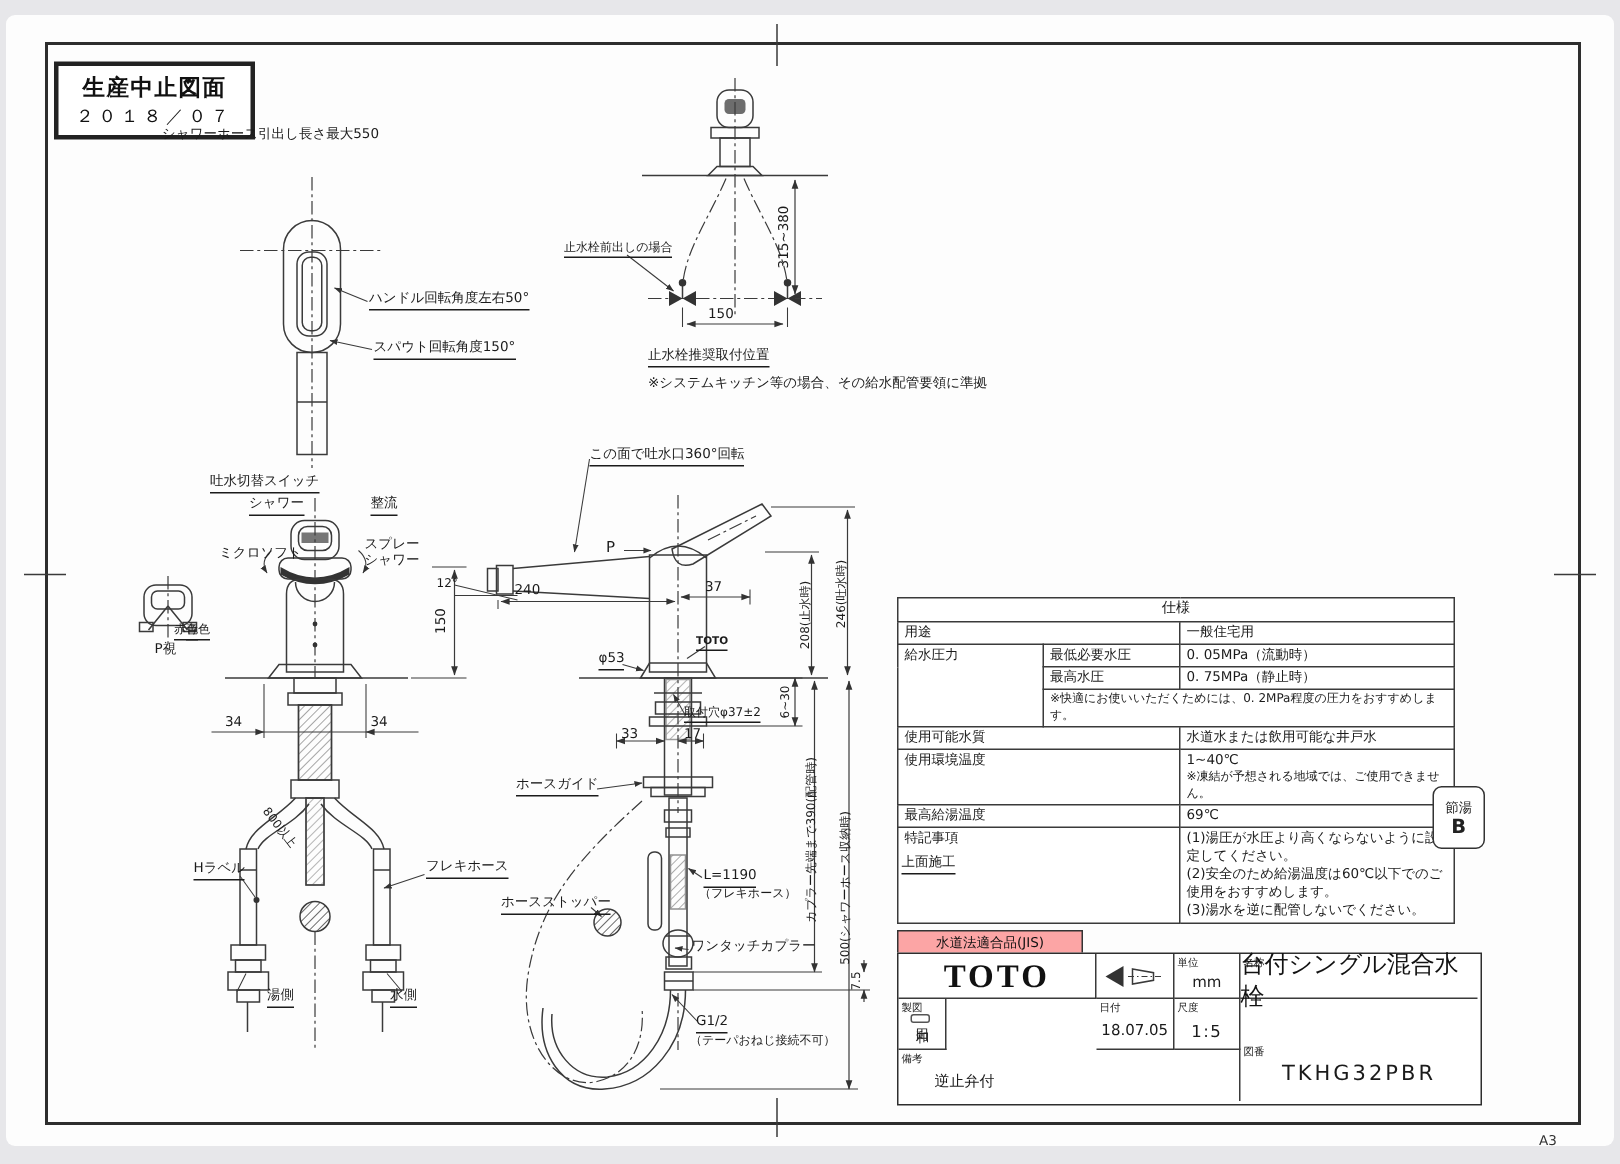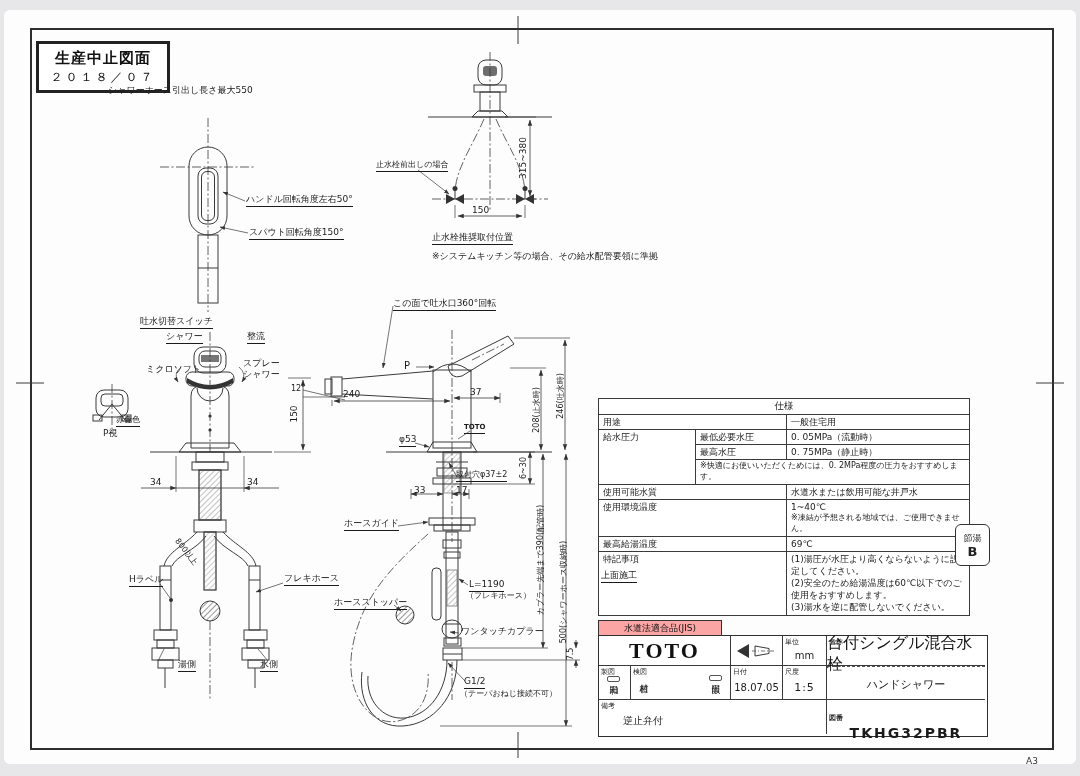--- a/index.html
+++ b/index.html
@@ -387,40 +387,32 @@
   </div>
   <div class="cell bb" style="left:228px;top:0;width:158px;height:30px;">
     <span class="tag">名称</span>
     <div class="center nm1" style="position:absolute;left:0;top:8px;width:100%;height:20px;">台付シングル混合水栓</div>
   </div>
 
   <div class="cell br bb" style="left:0;top:30px;width:32px;height:34px;">
     <span class="tag">製図</span>
     <div class="vname stampbox" style="position:absolute;left:8px;top:10px;">和田</div>
   </div>
-  <div class="cell br bb" style="left:32px;top:30px;width:100px;height:34px;">
-    <span class="tag">検図</span>
-    <div class="vname" style="position:absolute;left:8px;top:11px;">植村</div>
-    <div class="vname stampbox" style="position:absolute;left:78px;top:9px;">飯田</div>
-  </div>
   <div class="cell br bb" style="left:132px;top:30px;width:52px;height:34px;">
     <span class="tag">日付</span>
     <div class="center" style="position:absolute;left:0;top:12px;width:100%;height:18px;font-size:10px;">18.07.05</div>
   </div>
   <div class="cell br bb" style="left:184px;top:30px;width:44px;height:34px;">
     <span class="tag">尺度</span>
     <div class="center" style="position:absolute;left:0;top:12px;width:100%;height:18px;font-size:11px;letter-spacing:1px;">1:5</div>
   </div>
-  <div class="cell bb dashdiv" style="left:228px;top:30px;width:158px;height:34px;">
-    <div class="center nm2" style="position:absolute;left:0;top:6px;width:100%;height:22px;">ハンドシャワー</div>
-  </div>
 
   <div class="cell br" style="left:0;top:64px;width:228px;height:34px;">
     <span class="tag">備考</span>
     <div style="position:absolute;left:24px;top:14px;font-size:10px;">逆止弁付</div>
   </div>
-  <div class="cell" style="left:228px;top:76px;width:158px;height:34px;font-weight:bold;">
+  <div class="cell" style="left:228px;top:59px;width:158px;height:34px;">
     <span class="tag">図番</span>
     <div class="center" style="position:absolute;left:0;top:10px;width:100%;height:22px;font-size:14px;letter-spacing:2px;">TKHG32PBR</div>
   </div>
 </div>
 
 <div class="a3">A3</div>
 
 </body></html>

